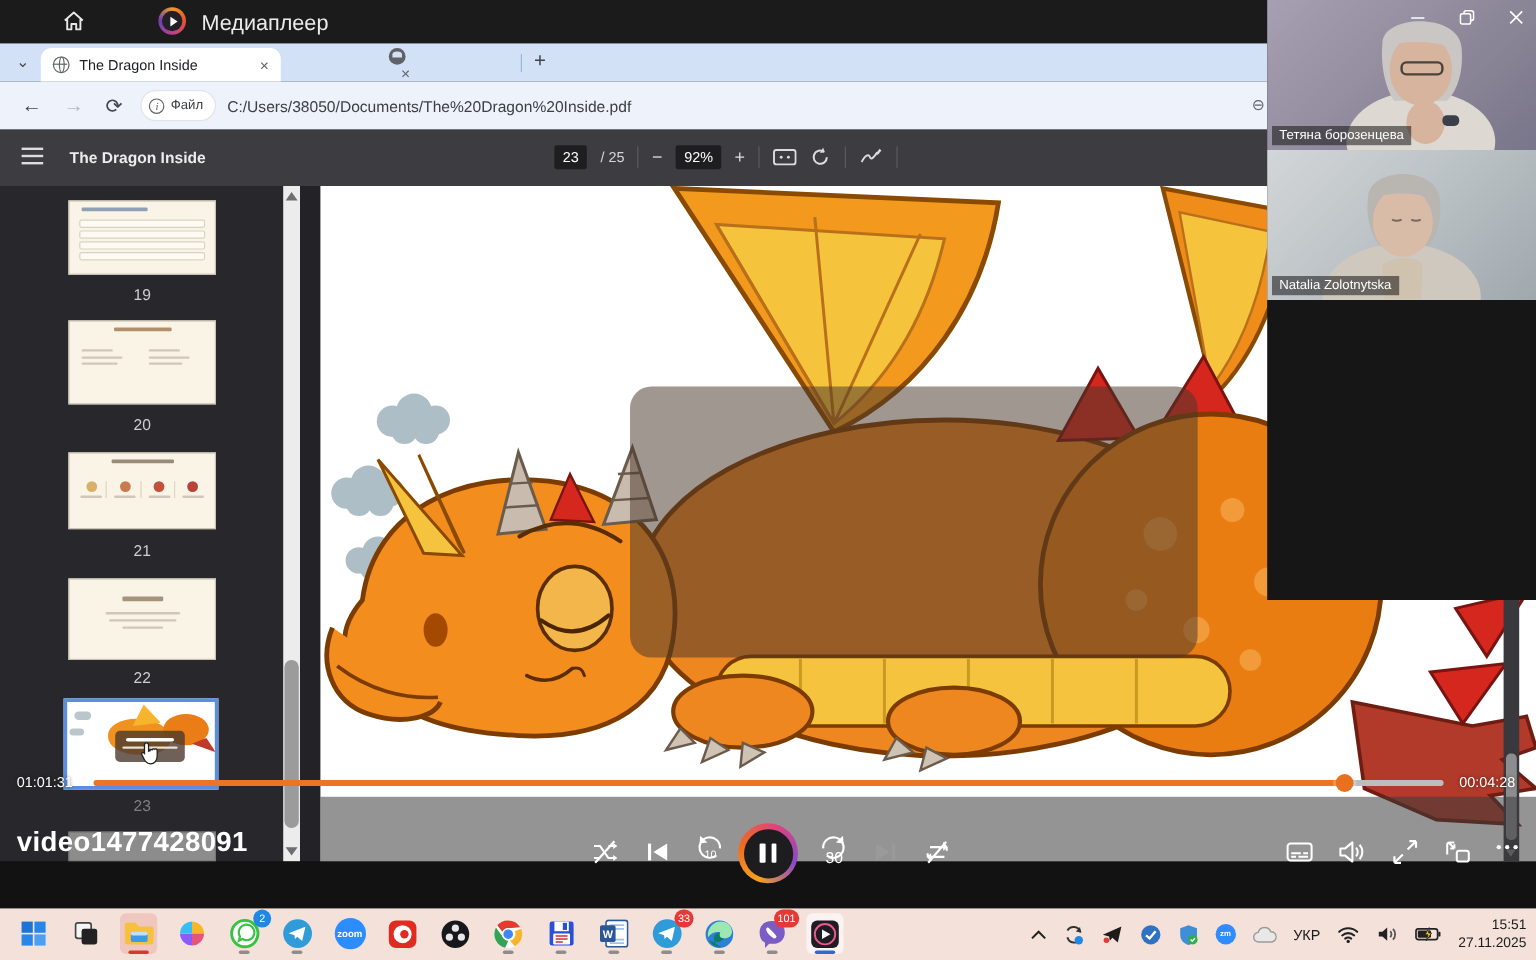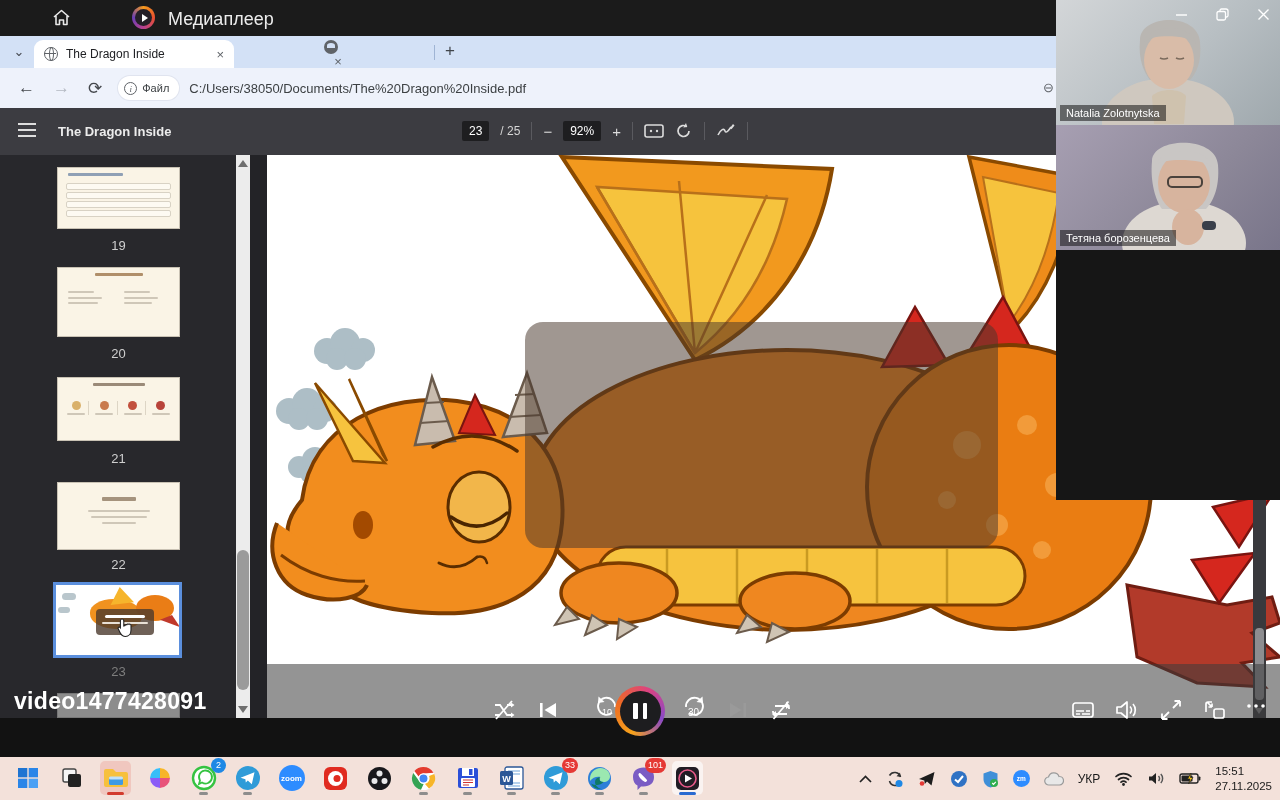--- a/index.html
+++ b/index.html
@@ -114,21 +114,21 @@
   .tb-item { position:relative; width:31px; height:34px; display:flex; align-items:center; justify-content:center; }
   .tb-item .dot { position:absolute; bottom:0px; left:11px; width:9px; height:3px; border-radius:2px; background:#8d8d8d; }
   .tb-item.active-explorer { background:#f0c7bf; border-radius:5px; }
   .tb-item.active-explorer .dot { background:#d23b2e; width:17px; left:7px; }
   .tb-item.active-player { background:#faf3f1; border-radius:5px; }
   .tb-item.active-player .dot { background:#2a6ad1; width:17px; left:7px; }
   .badge { position:absolute; top:-3px; right:-7px; min-width:15px; height:15px; border-radius:8px; background:#e53935; color:#fff; font-size:9px; line-height:15px; text-align:center; padding:0 3px; }
   .badge.blue { background:#1e88e5; }
   .tray { position:absolute; right:8px; top:0; height:43px; display:flex; align-items:center; gap:14px; }
   .tray-txt { font-size:12px; color:#1b1b1b; }
-  .clock { text-align:left; font-size:11.5px; color:#1b1b1b; line-height:1.3; }
+  .clock { text-align:right; font-size:11.5px; color:#1b1b1b; line-height:1.3; }
 
   svg { display:block; }
 </style>
 </head>
 <body>
 
 <div id="screen">
 
   <div class="titlebar">
     <span class="home-ic">
@@ -416,85 +416,93 @@
             <path d="M4 3.5 V2.5 a1.5 1.5 0 0 1 1.5-1.5 H10 a2 2 0 0 1 2 2 V7.5 a1.5 1.5 0 0 1 -1.5 1.5 H9.7" fill="none" stroke="#fff" stroke-width="1.3"></path>
           </svg>
         </span>
       <span>
           <svg width="13" height="13" viewBox="0 0 13 13">
             <path d="M1.5 1.5 L11.5 11.5 M11.5 1.5 L1.5 11.5" stroke="#fff" stroke-width="1.4"></path>
           </svg>
         </span>
     </div>
 
-    <div class="tile" style="background:linear-gradient(135deg,#d3d6d8,#b8bfc3 55%,#9fa8ad);">
-      <svg width="224" height="125" viewBox="0 0 224 125">
-        <ellipse cx="112" cy="122" rx="66" ry="44" fill="#cfc8bf"></ellipse>
-        <path d="M84 40 C84 14 142 12 144 42 C146 62 140 74 134 80 L94 80 C88 72 82 60 84 40 Z" fill="#b9b6b2"></path>
-        <ellipse cx="113" cy="60" rx="25" ry="29" fill="#d9bca8"></ellipse>
-        <path d="M88 42 C92 24 136 22 140 44 C134 34 94 34 88 42 Z" fill="#b9b6b2"></path>
-        <path d="M104 58 q4 2 8 0 M120 58 q4 2 8 0" stroke="#7a6a5c" stroke-width="1.6" fill="none"></path>
-        <path d="M96 96 C104 88 124 88 130 96 L128 124 L98 124 Z" fill="#cfc2ae"></path>
-      </svg>
-      <span class="name-badge">Natalia Zolotnytska</span>
-    </div>
-
     <div class="tile" style="background:linear-gradient(135deg,#a79fb2,#8c8798 60%,#79758a);">
       <svg width="224" height="125" viewBox="0 0 224 125">
         <ellipse cx="128" cy="118" rx="62" ry="42" fill="#ddd8d2"></ellipse>
         <path d="M96 36 C96 12 160 10 162 40 C164 64 156 78 150 84 L106 84 C100 76 94 58 96 36 Z" fill="#c9c6c4"></path>
         <ellipse cx="128" cy="58" rx="26" ry="30" fill="#d7b49e"></ellipse>
         <path d="M100 40 C104 22 152 20 156 42 C150 34 108 32 100 40 Z" fill="#c9c6c4"></path>
         <rect x="112" y="52" width="34" height="10" rx="4" fill="none" stroke="#4a423c" stroke-width="2"></rect>
         <ellipse cx="132" cy="102" rx="16" ry="18" fill="#d7b49e"></ellipse>
         <rect x="146" y="96" width="14" height="9" rx="4" fill="#3a3f4a"></rect>
       </svg>
       <span class="name-badge">Тетяна борозенцева</span>
     </div>
 
+    <div class="tile" style="background:linear-gradient(135deg,#d3d6d8,#b8bfc3 55%,#9fa8ad);">
+      <svg width="224" height="125" viewBox="0 0 224 125">
+        <ellipse cx="112" cy="122" rx="66" ry="44" fill="#cfc8bf"></ellipse>
+        <path d="M84 40 C84 14 142 12 144 42 C146 62 140 74 134 80 L94 80 C88 72 82 60 84 40 Z" fill="#b9b6b2"></path>
+        <ellipse cx="113" cy="60" rx="25" ry="29" fill="#d9bca8"></ellipse>
+        <path d="M88 42 C92 24 136 22 140 44 C134 34 94 34 88 42 Z" fill="#b9b6b2"></path>
+        <path d="M104 58 q4 2 8 0 M120 58 q4 2 8 0" stroke="#7a6a5c" stroke-width="1.6" fill="none"></path>
+        <path d="M96 96 C104 88 124 88 130 96 L128 124 L98 124 Z" fill="#cfc2ae"></path>
+      </svg>
+      <span class="name-badge">Natalia Zolotnytska</span>
+    </div>
+
 
   </div>
 
+  <div class="prog-row">
+    <span class="ptime pt-l">01:01:31</span>
+    <div class="pbar">
+      <div class="pfill"></div>
+      <div class="phandle"></div>
+    </div>
+    <span class="ptime pt-r">00:04:28</span>
+  </div>
 
   <div class="vname">video1477428091</div>
 
   <div class="controls">
     <span class="cbtn" style="left:492px;">
       <svg width="24" height="24" viewBox="0 0 24 24">
           <path d="M3 7 H8 L15 17 H20 M3 17 H8 M15 7 H20" fill="none" stroke="#fff" stroke-width="1.8"></path>
           <path d="M19 4.5 L22.5 7 L19 9.5 Z M19 14.5 L22.5 17 L19 19.5 Z" fill="#fff"></path>
           <path d="M4 21 L20 3" stroke="#fff" stroke-width="1.8"></path>
         </svg>
     </span>
     <span class="cbtn" style="left:536px;">
       <svg width="24" height="24" viewBox="0 0 24 24">
           <rect x="4" y="5" width="2.6" height="14" fill="#fff"></rect>
           <path d="M20 5 L8.5 12 L20 19 Z" fill="#fff"></path>
         </svg>
     </span>
-    <span class="cbtn" style="left:594px;top:8px;">
+    <span class="cbtn" style="left:579px;top:8px;">
       <svg width="26" height="30" viewBox="0 0 26 30">
           <path d="M21 13 a8.5 8.5 0 1 0 -3 5.8" fill="none" stroke="#fff" stroke-width="1.8"></path>
           <path d="M4.5 2.5 L4 9 L10.5 8 Z" fill="#fff"></path>
           <text x="13" y="23.5" font-size="9" fill="#fff" text-anchor="middle" font-family="Liberation Sans, sans-serif"></text>
         </svg>
       <span style="position:absolute;left:8px;top:13px;color:#fff;font-size:9px;">10</span>
     </span>
     <span class="pause-wrap">
       <span class="pause-in">
           <span class="bar"></span>
           <span class="bar"></span>
         </span>
     </span>
     <span class="cbtn" style="left:681px;top:8px;">
       <svg width="26" height="30" viewBox="0 0 26 30">
           <path d="M5 13 a8.5 8.5 0 1 1 3 5.8" fill="none" stroke="#fff" stroke-width="1.8"></path>
           <path d="M21.5 2.5 L22 9 L15.5 8 Z" fill="#fff"></path>
         </svg>
-      <span style="position:absolute;left:7px;top:13px;color:#fff;font-size:10px;">30</span>
+      <span style="position:absolute;left:7px;top:13px;color:#fff;font-size:13px;">30</span>
     </span>
     <span class="cbtn" style="left:726px;">
       <svg width="24" height="24" viewBox="0 0 24 24">
           <path d="M4 5 L15.5 12 L4 19 Z" fill="#9a9a9a"></path>
           <rect x="17.4" y="5" width="2.6" height="14" fill="#9a9a9a"></rect>
         </svg>
     </span>
     <span class="cbtn" style="left:769px;">
       <svg width="24" height="24" viewBox="0 0 24 24">
           <path d="M6 8 H18 a2 2 0 0 1 2 2 V11 M18 16 H6 a2 2 0 0 1 -2 -2 V13" fill="none" stroke="#fff" stroke-width="1.8"></path>

